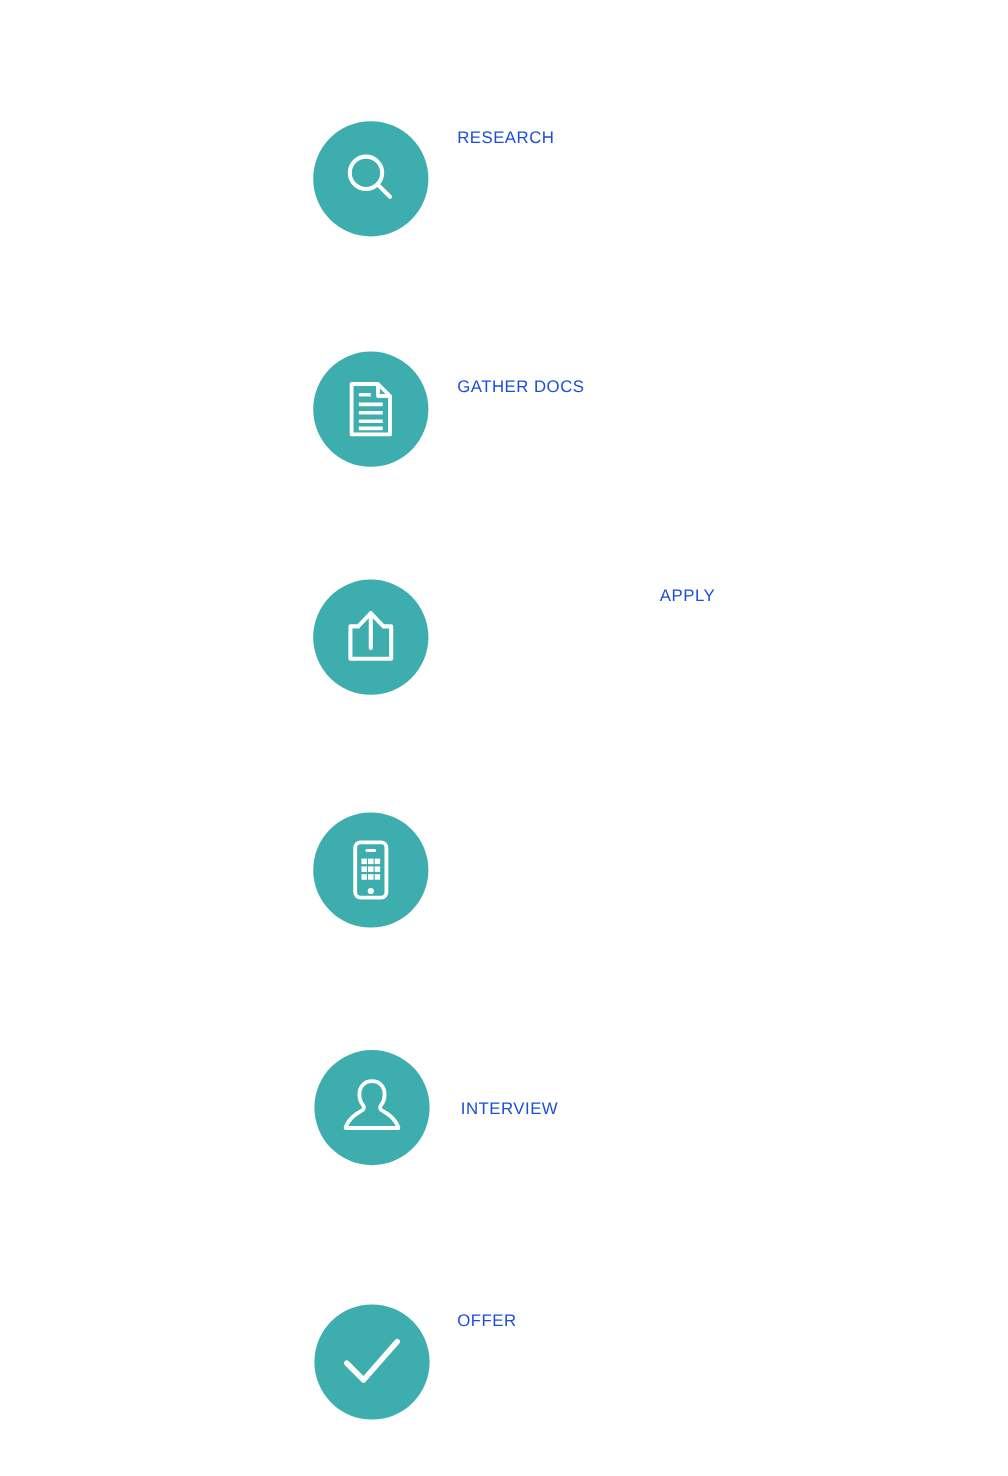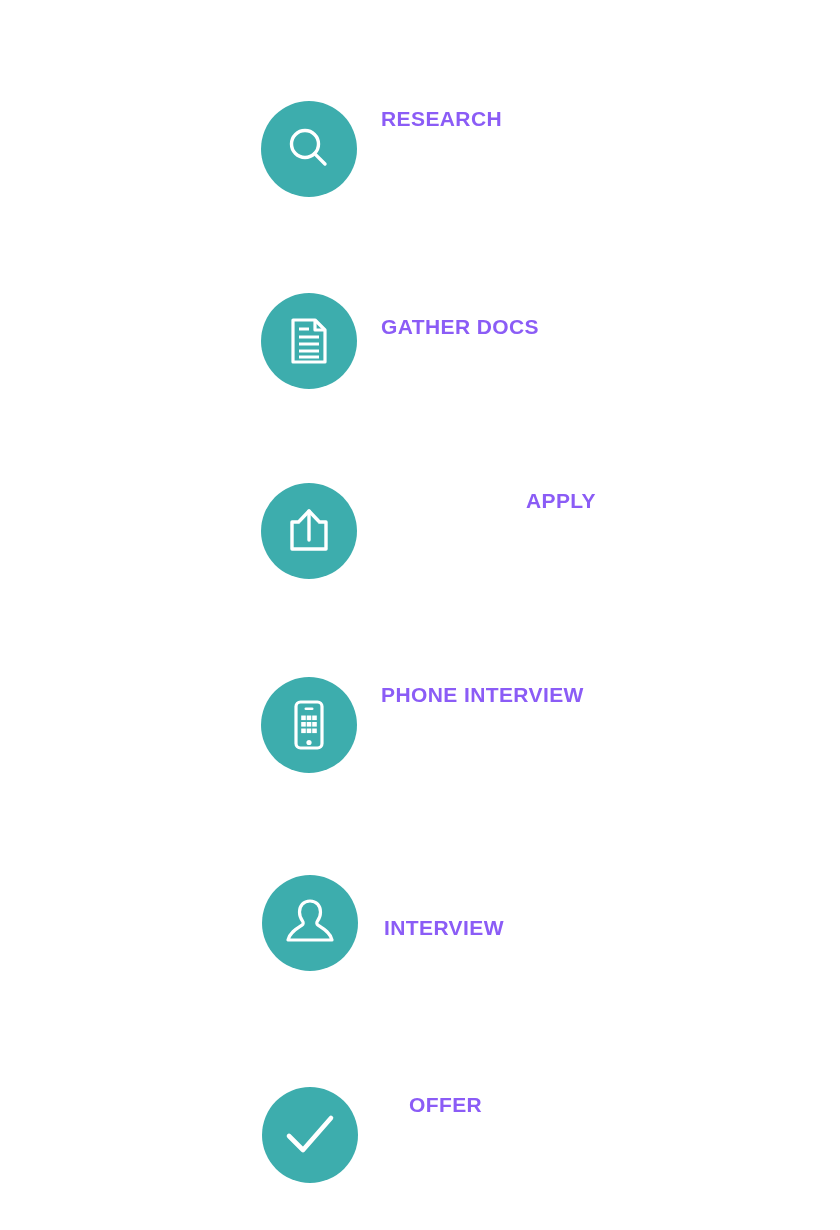--- a/index.html
+++ b/index.html
@@ -44,24 +44,24 @@
   }
   .badge svg{display:block;}
 
   .copy{
     position:absolute;
     left:381px;
     width:215px;
   }
   .step-title{
     margin:0;
-    font-size:21px;
-    font-weight:bold;
+    font-size:14px;
+    font-weight:normal;
     letter-spacing:0.4px;
-    color:#8b5cf6;
+    color:#1d4ed8;
     text-transform:uppercase;
     line-height:1.1;
     white-space:nowrap;
   }
   .step-desc{
     margin:6px 0 0 0;
     font-size:15px;
     line-height:18px;
     color:#ffffff;
     letter-spacing:0.1px;
@@ -74,21 +74,21 @@
   #step-gather    .copy{top:22px;}
   #step-apply     {top:483px;}
   #step-apply     .copy{top:6px;text-align:right;}
   #step-phone     {top:677px;}
   #step-phone     .copy{top:6px;width:230px;}
   #step-interview {top:875px;}
   #step-interview .badge{left:262px;}
   #step-interview .copy{top:6px;left:384px;width:225px;margin-top:35px;}
   #step-offer     {top:1087px;}
   #step-offer     .badge{left:262px;}
-  #step-offer     .copy{top:6px;width:225px;margin-left:28px;}
+  #step-offer     .copy{top:6px;width:225px;}
 </style>
 </head>
 <body>
 
 <div id="timeline">
 
   <div class="connector"></div>
 
   <div class="step" id="step-research">
     <div class="badge">
@@ -156,21 +156,20 @@
             <rect x="25.7" y="25" width="4.6" height="4.6"></rect>
             <rect x="31.2" y="25" width="4.6" height="4.6"></rect>
             <rect x="20.2" y="31.5" width="4.6" height="4.6"></rect>
             <rect x="25.7" y="31.5" width="4.6" height="4.6"></rect>
             <rect x="31.2" y="31.5" width="4.6" height="4.6"></rect>
           </g>
         </svg>
       </span>
     </div>
     <div class="copy">
-      <p class="step-title">PHONE INTERVIEW</p>
       <p class="step-desc">If we select you to continue, we'll contact you to arrange the details of your visit.</p>
     </div>
   </div>
 
   <div class="step" id="step-interview">
     <div class="badge">
       <span>
         <svg width="58" height="58" viewBox="0 0 58 58" fill="none">
           <path d="M29 7 C22.5 7 18.5 11.8 18.5 18 C18.5 22 20 25 21.5 27 C22.6 28.5 22.4 30.2 21 31.2 C16 34.5 9 38 7 46 H51 C49 38 42 34.5 37 31.2 C35.6 30.2 35.4 28.5 36.5 27 C38 25 39.5 22 39.5 18 C39.5 11.8 35.5 7 29 7 Z" stroke="#ffffff" stroke-width="3.2" stroke-linejoin="round"></path>
         </svg>

